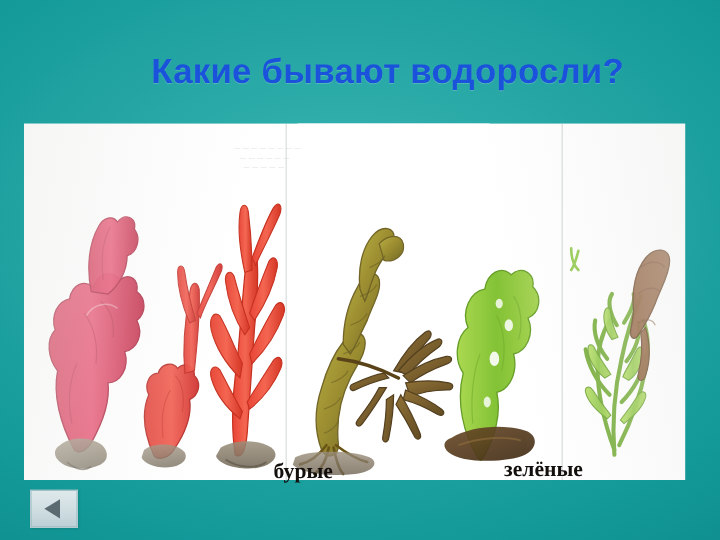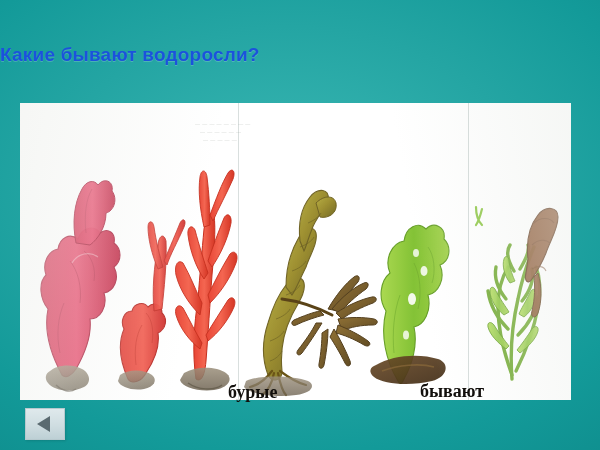--- a/index.html
+++ b/index.html
@@ -21,24 +21,24 @@
         #0f8e8e 82%,
         #0d8b8c 100%);
   }
 
   
   #title {
     position: absolute;
     left: 0;
     top: 44px;
     width: 520px;
-    text-align: left;
+    text-align: right;
     font-family: "Liberation Sans", sans-serif;
     font-weight: bold;
-    font-size: 19px;
+    font-size: 29px;
     letter-spacing: 0.2px;
     color: #1b52dc;
     white-space: nowrap;
     text-shadow: 0 1px 0 rgba(255,255,255,0.18);
   }
 
   
   #panel {
     position: absolute;
     left: 20px;
@@ -363,19 +363,19 @@
 
       <path d="M456,104 C456,112 458,118 462,122 M462,106 C460,114 458,119 456,122" fill="none" stroke="#7fc02e" stroke-width="2.2" stroke-linecap="round" opacity="0.9"></path>
     </svg>
 
     <div class="scan-tint"></div>
     <div class="divider" id="divider-a"></div>
     <div class="divider" id="divider-b"></div>
   </div>
 
   <div class="cat-label" id="label-brown">бурые</div>
-  <div class="cat-label" id="label-green">бывают</div>
+  <div class="cat-label" id="label-green">зелёные</div>
 
   <div id="back-button">
     <div id="back-arrow"></div>
   </div>
 
 </div>
 
 </body></html>

